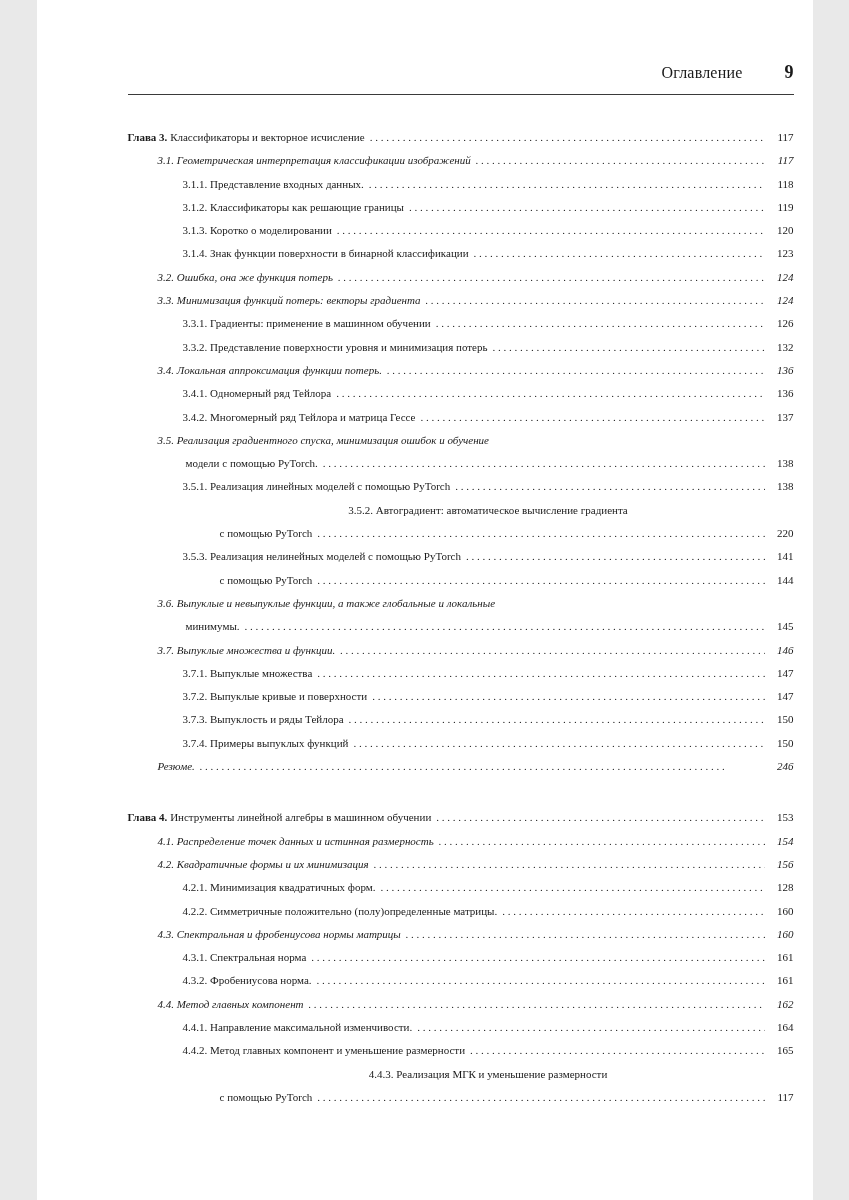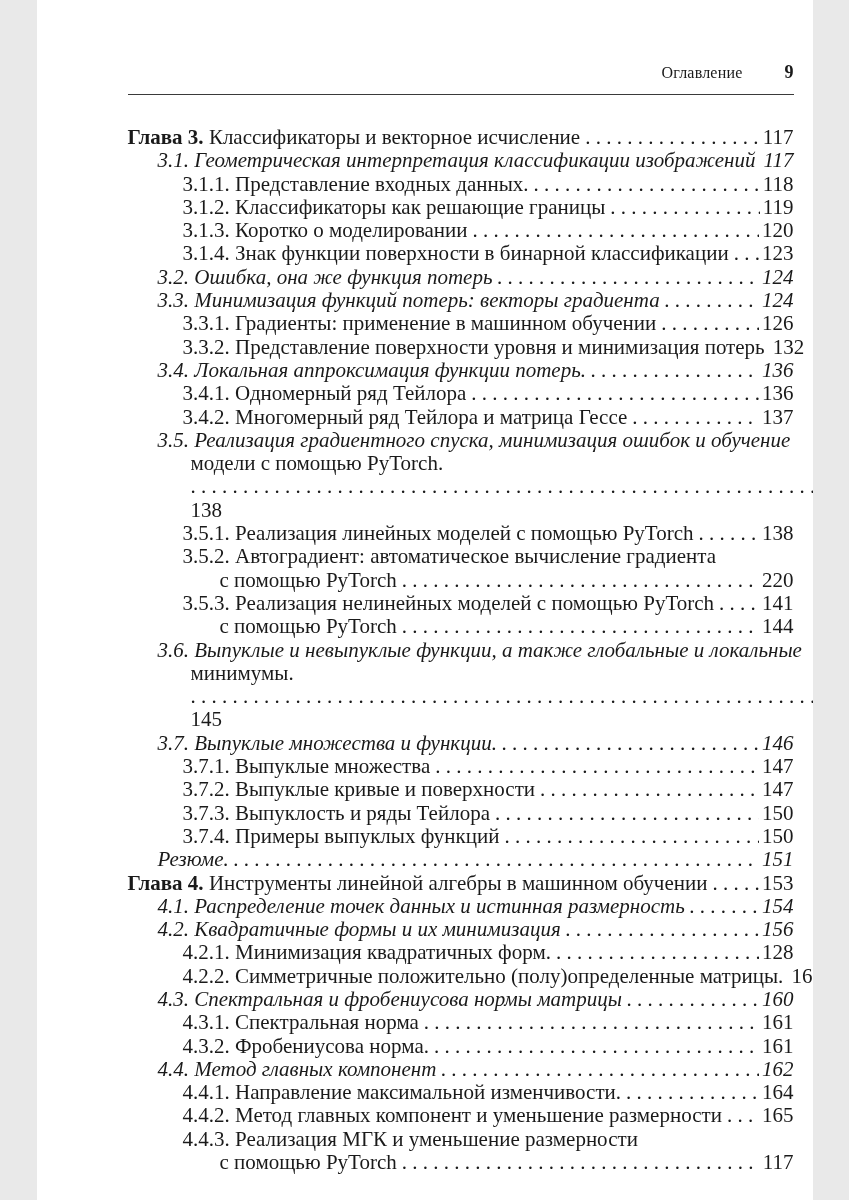--- a/index.html
+++ b/index.html
@@ -29,33 +29,33 @@
     border-bottom: 1.5px solid #3a3a3a;
   }
   .running-head .rh-title { font-size: 16px; letter-spacing: 0.2px; }
   .running-head .rh-page { font-size: 18px; font-weight: 700; }
 
   .toc {
     position: absolute;
     left: 91px;
     top: 126px;
     width: 666px;
-    font-size: 21px;
+    font-size: 11px;
     line-height: 23.3px;
   }
   .row { display: flex; align-items: baseline; }
   .row .txt { white-space: nowrap; }
   .row .txt b { font-weight: 700; }
 
   .lvl-chapter   { padding-left: 0; }
   .lvl-section   { padding-left: 30px; font-style: italic; }
-  .lvl-sub       { padding-left: 55px; }
-  .lvl-cont1     { padding-left: 58px; flex-direction: column; }
+  .lvl-sub       { padding-left: 55px; justify-content: center; }
+  .lvl-cont1     { padding-left: 58px; }
   .lvl-cont2     { padding-left: 92px; }
-  .gap-before    { margin-top: 0; }
+  .gap-before    { margin-top: 28px; }
 
   .leader {
     flex: 1 1 auto;
     overflow: hidden;
     white-space: nowrap;
     margin-left: 5px;
     margin-right: 3px;
     color: #1a1a1a;
   }
   .leader::after {
@@ -201,21 +201,21 @@
         <span class="page-num">150</span>
       </div>
       <div class="row lvl-sub">
         <span class="txt">3.7.4. Примеры выпуклых функций</span>
         <span class="leader"></span>
         <span class="page-num">150</span>
       </div>
       <div class="row lvl-section">
         <span class="txt">Резюме.</span>
         <span class="leader"></span>
-        <span class="page-num">151</span>
+        <span class="page-num">246</span>
       </div>
       <div class="row lvl-chapter gap-before">
         <span class="txt"><b>Глава 4. </b>Инструменты линейной алгебры в машинном обучении</span>
         <span class="leader"></span>
         <span class="page-num">153</span>
       </div>
       <div class="row lvl-section">
         <span class="txt">4.1. Распределение точек данных и истинная размерность</span>
         <span class="leader"></span>
         <span class="page-num">154</span>

